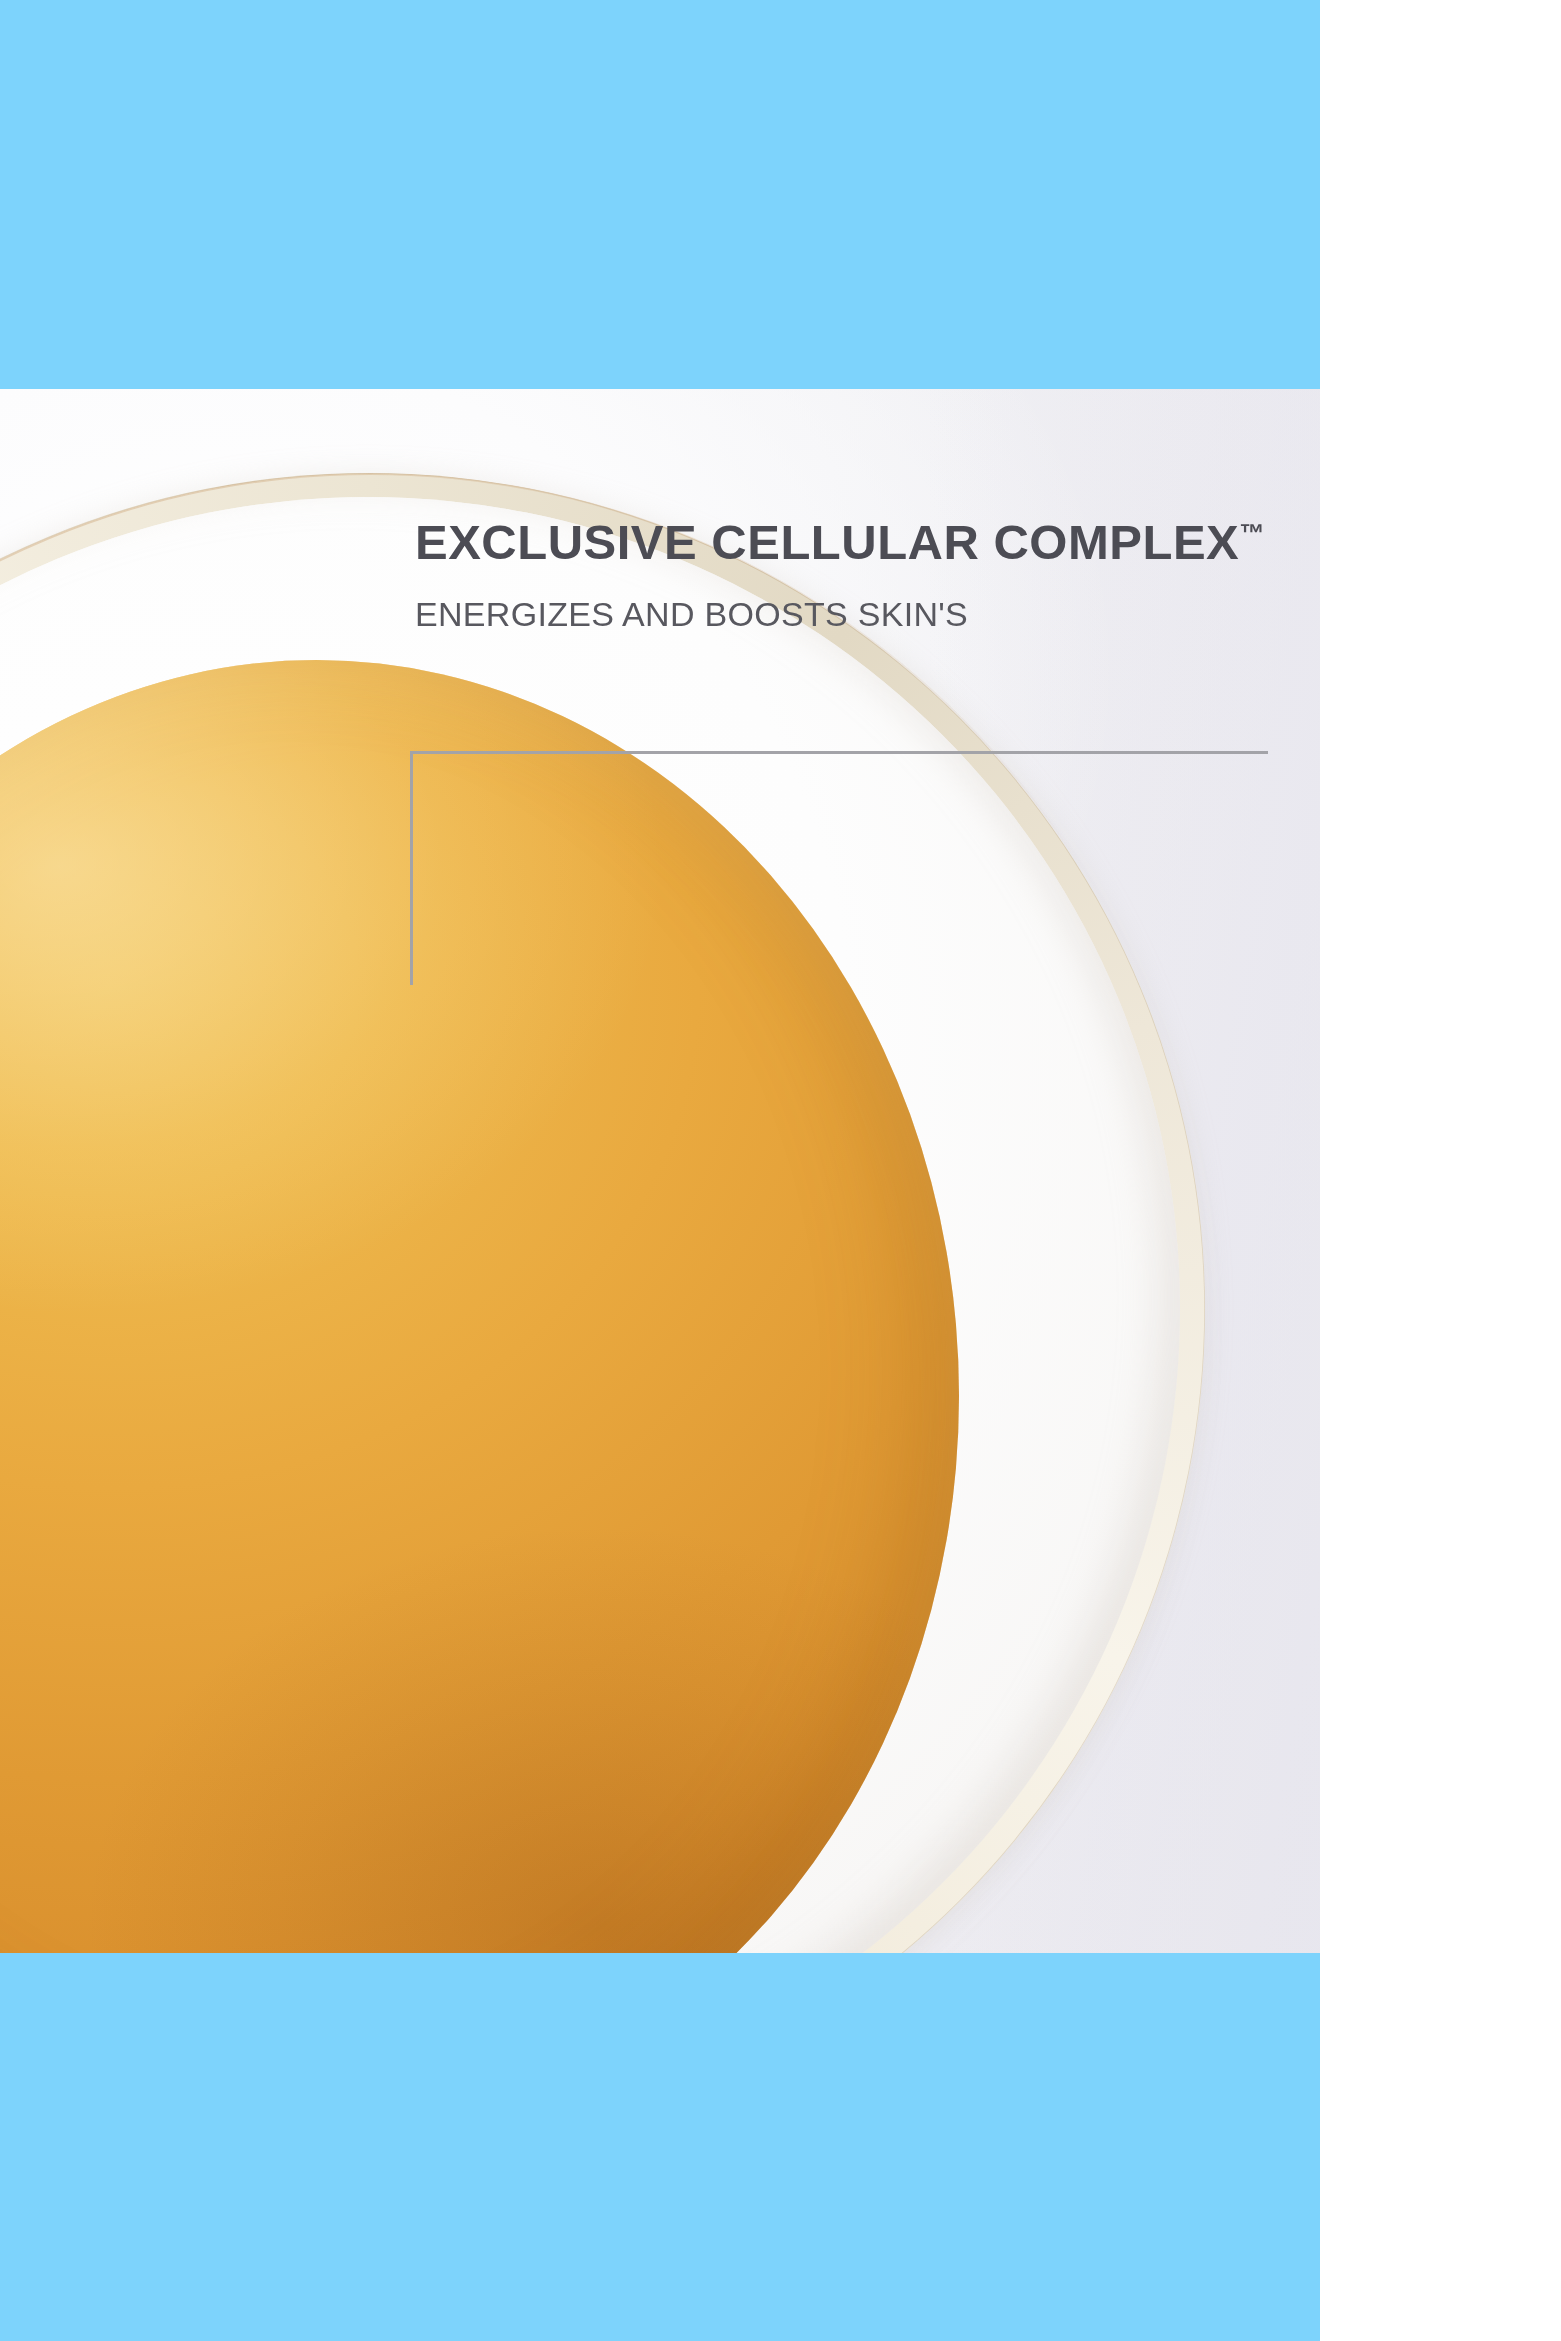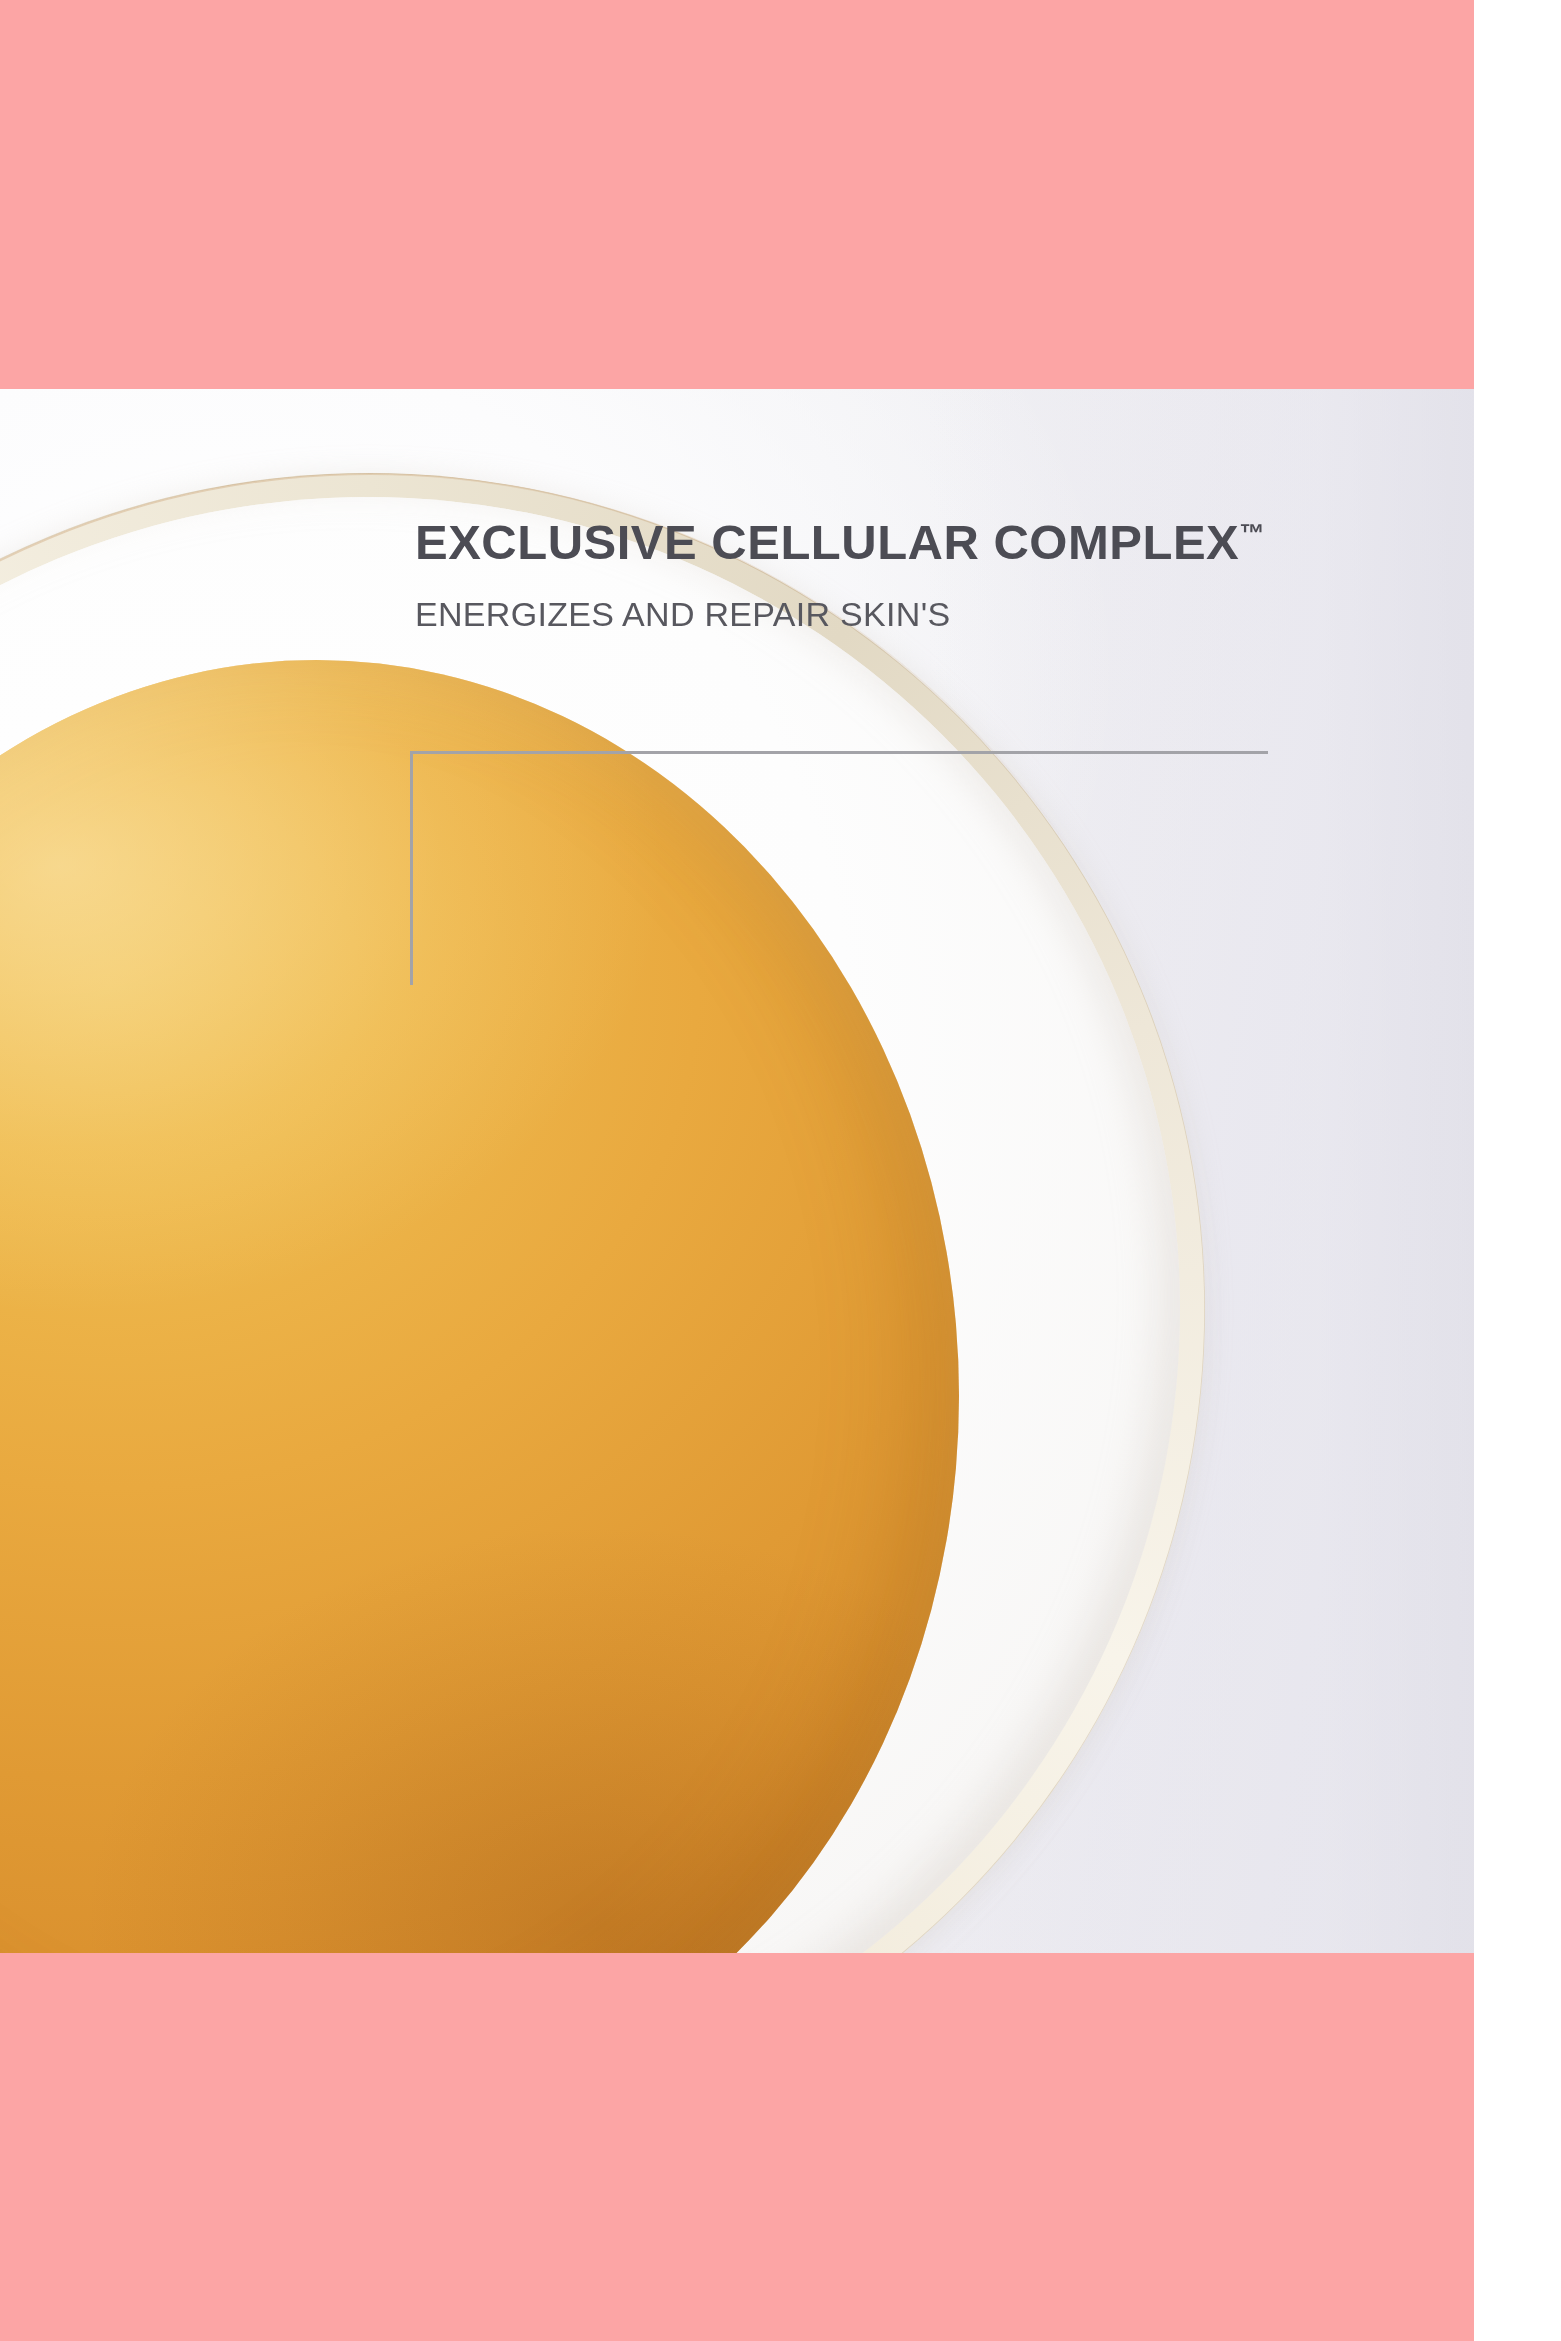--- a/index.html
+++ b/index.html
@@ -8,23 +8,23 @@
     padding: 0;
     background: #ffffff;
   }
   body {
     font-family: "Liberation Sans", sans-serif;
     -webkit-font-smoothing: antialiased;
   }
 
   #stage {
     position: relative;
-    width: 1474px;
+    width: 1320px;
     height: 2342px;
-    background: #fca5a5;
+    background: #7dd3fc;
     overflow: hidden;
   }
 
   
   .photo-band {
     position: absolute;
     left: 0;
     top: 389px;
     width: 1562px;
     height: 1564px;
@@ -224,18 +224,18 @@
       </div>
     </div>
   </div>
 
   <div class="leader leader-h"></div>
   <div class="leader leader-v"></div>
 
   <div class="callout">
     <h1 class="headline"><span>EXCLUSIVE CELLULAR COMPLEX</span><span class="tm">™</span></h1>
     <p class="subline">
-      <span class="ln">ENERGIZES AND REPAIR SKIN'S</span>
+      <span class="ln">ENERGIZES AND BOOSTS SKIN'S</span>
     </p>
   </div>
 
 </div>
 
 
 </body></html>

